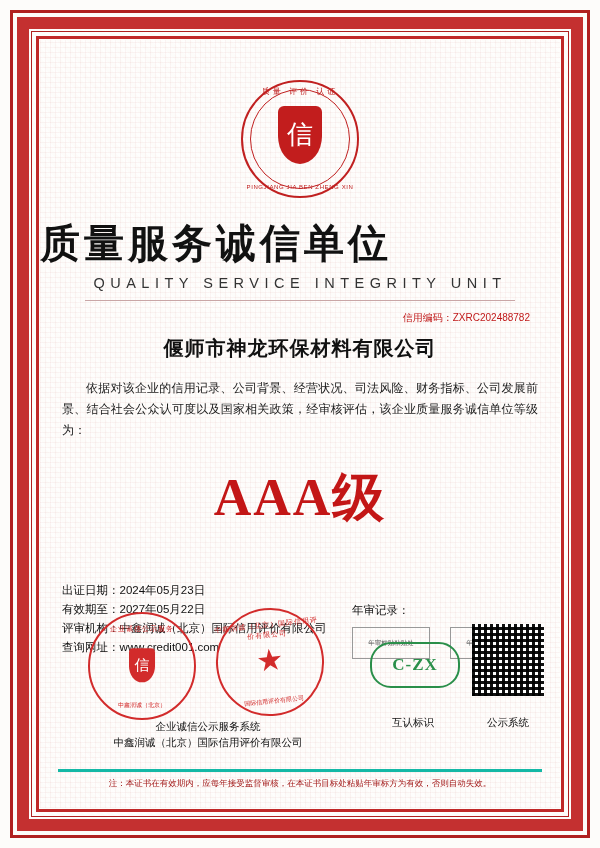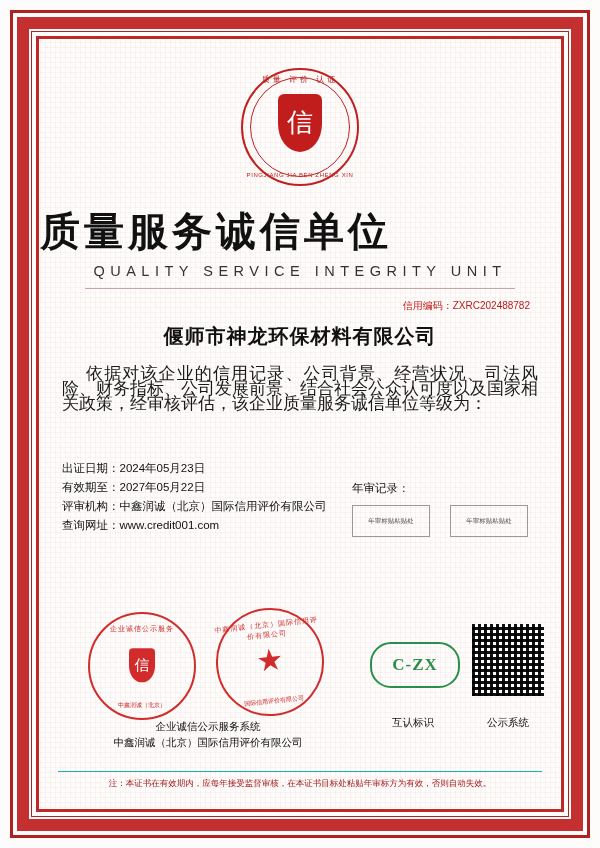--- a/index.html
+++ b/index.html
@@ -92,21 +92,21 @@
     position: absolute;
     left: 40px;
     top: 40px;
     right: 40px;
     bottom: 40px;
     overflow: hidden;
   }
 
   
   .emblem-wrap {
-    margin-top: 28px;
+    margin-top: 40px;
     display: flex;
     justify-content: center;
   }
   .emblem {
     position: relative;
     width: 118px;
     height: 118px;
   }
   .emblem-circle {
     position: absolute;
@@ -195,22 +195,22 @@
   }
   .usci {
     margin-top: 7px;
     text-align: center;
     font-size: 11px;
     color: #222;
   }
 
   .body-text {
     margin: 16px 22px 0 22px;
-    font-size: 17px;
-    line-height: 15px;
+    font-size: 12px;
+    line-height: 21px;
     color: #1a1a1a;
     text-align: justify;
     text-indent: 24px;
   }
 
   .grade {
     margin-top: 22px;
     text-align: center;
     font-family: "Liberation Serif", serif;
     font-weight: bold;
@@ -381,21 +381,21 @@
   }
 
   .footnote {
     position: absolute;
     left: 18px;
     right: 18px;
     bottom: 18px;
     font-size: 8.5px;
     color: #a31a1a;
     text-align: center;
-    border-top: 1px solid #14b8a6;
+    border-top: 3px solid #14b8a6;
     padding-top: 6px;
     white-space: nowrap;
     overflow: hidden;
   }
 </style>
 </head>
 <body>
 
 <div class="cert">
   <div class="border-outer"></div>
@@ -421,20 +421,21 @@
     <div class="title-rule"></div>
 
     <div class="credit-no">
       <span>信用编码：</span><span>ZXRC202488782</span>
     </div>
 
     <div class="company">偃师市神龙环保材料有限公司</div>
 
     <div class="body-text">依据对该企业的信用记录、公司背景、经营状况、司法风险、财务指标、公司发展前景、结合社会公众认可度以及国家相关政策，经审核评估，该企业质量服务诚信单位等级为：</div>
 
+    <div class="grade">AAA级</div>
 
     <div class="info-row" style="margin-top:48px; height:96px;">
       <div class="info-left">
         <div class="line">出证日期：2024年05月23日</div>
         <div class="line">有效期至：2027年05月22日</div>
         <div class="line">评审机构：中鑫润诚（北京）国际信用评价有限公司</div>
         <div class="line">查询网址：www.credit001.com</div>
       </div>
       <div class="info-right">
         <div class="review-label">年审记录：</div>

